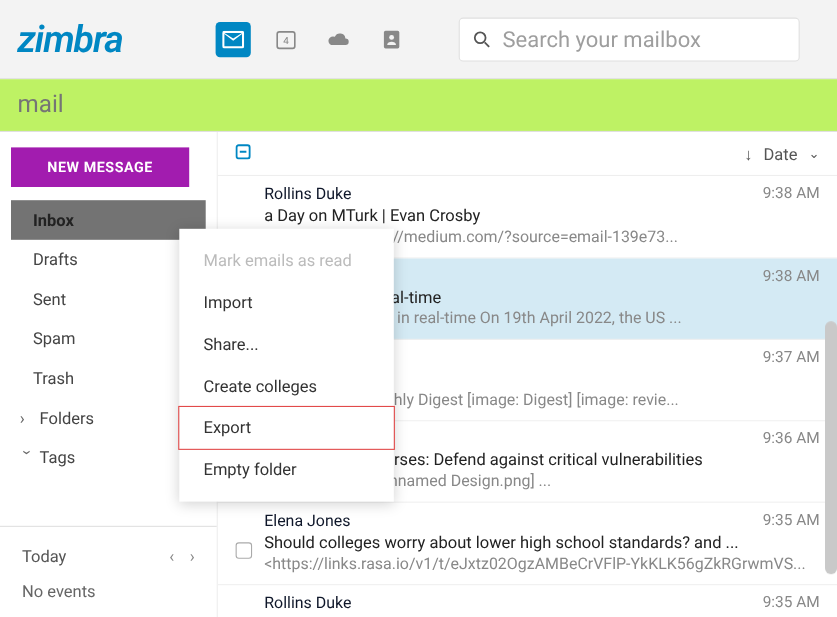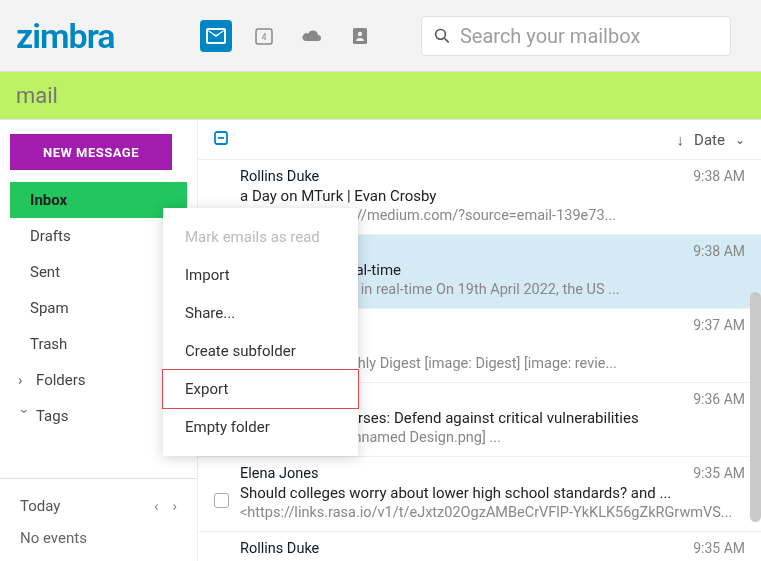--- a/index.html
+++ b/index.html
@@ -1,33 +1,33 @@
 <!DOCTYPE html>
 <html><head>
 <meta charset="utf-8">
 <style>
 * { margin: 0; padding: 0; box-sizing: border-box; font-family: -apple-system, BlinkMacSystemFont, "Segoe UI", Roboto, Arial, sans-serif; }
 body { background: #f5f5f5; width: 761px; height: 561px; overflow: hidden; position: relative; }
 
 .topbar { height: 72px; background: #f3f3f3; display: flex; align-items: center; padding: 0 16px; border-bottom: 1px solid #e0e0e0; }
-.logo { color: #0087c3; font-size: 34px; font-weight: 600; letter-spacing: -1px; }
+.logo { color: #0087c3; font-size: 34px; font-weight: 600; letter-spacing: -1px; font-style: italic; }
 .top-icons { margin-left: 85px; display: flex; gap: 16px; align-items: center; }
 .top-icon { width: 32px; height: 32px; display: flex; align-items: center; justify-content: center; color: #888; border-radius: 4px; }
 .top-icon.active { background: #0087c3; color: #fff; }
 .searchbox { margin-left: 45px; background: #fff; border: 1px solid #e0e0e0; border-radius: 4px; height: 40px; display: flex; align-items: center; padding: 0 12px; width: 310px; }
 .searchbox input { border: none; outline: none; font-size: 20px; color: #555; width: 100%; margin-left: 10px; }
 .searchbox input::placeholder { color: #9e9e9e; }
 
 .subheader { height: 48px; background: #bef264; display: flex; align-items: center; padding: 0 16px; border-bottom: 1px solid #e0e0e0; color: #757575; font-size: 22px; }
 
 .main { display: flex; height: calc(561px - 120px); background: #fff; }
 .sidebar { width: 198px; padding: 14px 10px; border-right: 1px solid #eee; display: flex; flex-direction: column; }
 .new-msg-btn { background: #a21caf; color: #fff; font-weight: 700; font-size: 13px; border: none; height: 36px; width: 162px; margin-bottom: 12px; cursor: pointer; letter-spacing: 0.5px; }
 .folder { padding: 9px 20px; font-size: 15px; color: #444; cursor: pointer; }
-.folder.selected { background: #22c55e; font-weight: 700; color: #222; }
+.folder.selected { background: #737373; font-weight: 700; color: #222; }
 .folder.group { display: flex; align-items: center; padding-left: 8px; }
 .folder.group .chev { width: 14px; margin-right: 4px; color: #666; }
 .calendar-bottom { border-top: 1px solid #e0e0e0; margin-top: auto; padding: 14px 10px 0; margin-left: -10px; margin-right: -10px; }
 .cal-head { display: flex; justify-content: space-between; align-items: flex-end; color: #555; font-size: 15px; padding: 4px 10px 14px; }
 .cal-nav { display: flex; gap: 14px; color: #888; }
 .noevents { color: #666; font-size: 15px; padding-left: 10px; }
 
 .content { flex: 1; position: relative; }
 .listhead { height: 40px; border-bottom: 1px solid #eee; display: flex; align-items: center; padding: 0 16px; }
 .collapse-icon { color: #0087c3; }
@@ -220,16 +220,16 @@
     </div>
 
     <div class="scroll-thumb"></div>
   </div>
 </div>
 
 <div class="ctxmenu">
   <div class="ctxitem disabled">Mark emails as read</div>
   <div class="ctxitem">Import</div>
   <div class="ctxitem">Share...</div>
-  <div class="ctxitem">Create subfolder</div>
+  <div class="ctxitem">Create colleges</div>
   <div class="ctxitem export">Export</div>
   <div class="ctxitem">Empty folder</div>
 </div>
 
 </body></html>

